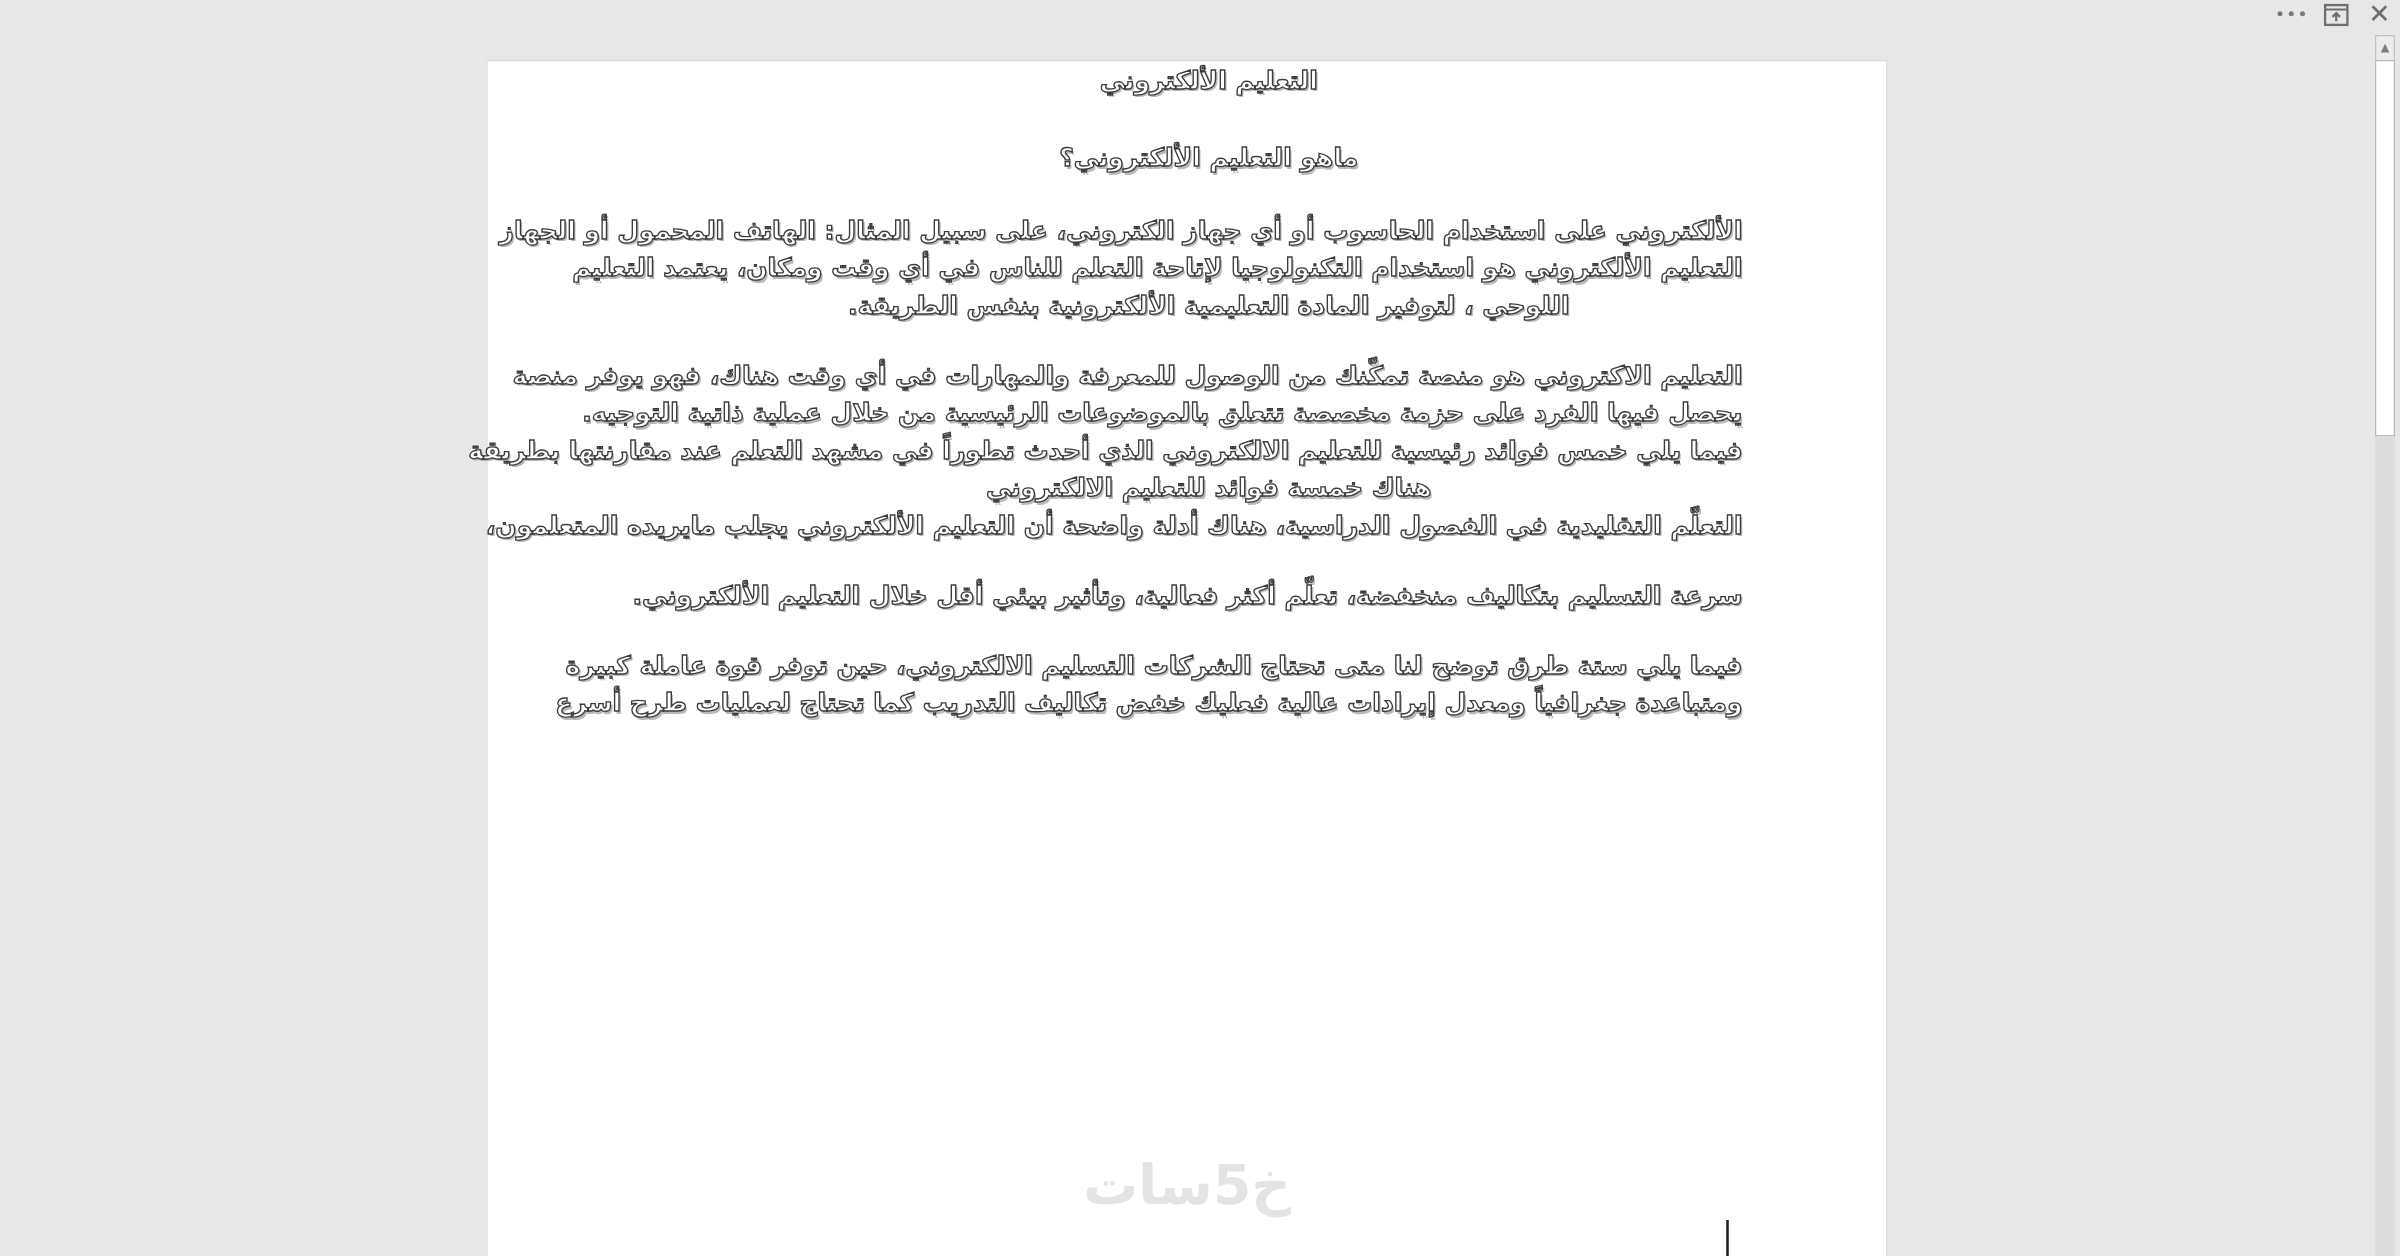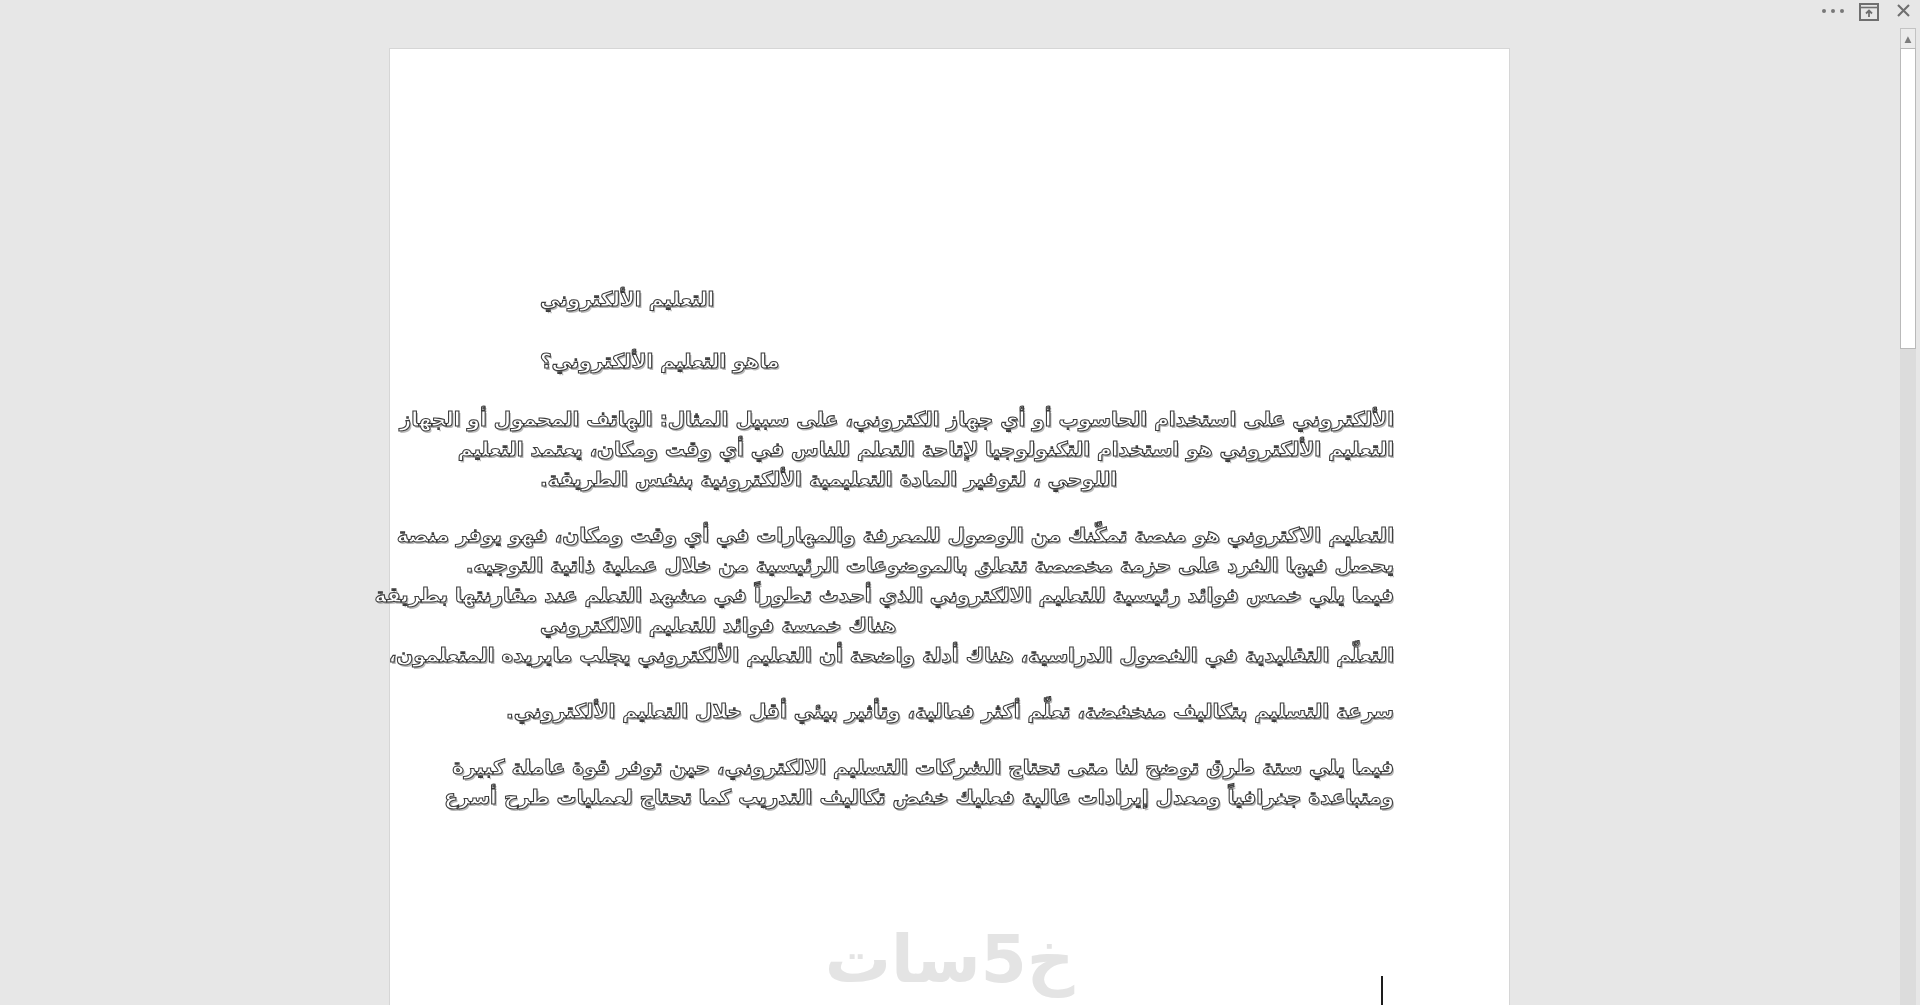--- a/index.html
+++ b/index.html
@@ -30,36 +30,34 @@
     position:absolute;top:20px;left:0;width:14px;height:299px;
     background:#ffffff;border:1px solid #b9b9b9;cursor:grab;
   }
   
   .page{
     position:absolute;left:389px;top:48px;width:1121px;height:1010px;
     background:#ffffff;border:1px solid #d6d6d6;box-sizing:border-box;
   }
   .content{
     position:absolute;top:0;right:115px;left:150px;
-    direction:rtl;text-align:left;
-    padding-top:220px;
+    direction:rtl;text-align:center;
     font-weight:bold;font-size:20px;
     color:#ffffff;
     -webkit-text-stroke:1.1px #3c3c3c;
     text-shadow:1.5px 2px 0 rgba(130,130,130,0.55);
-    margin-top:15px;
   }
   .line{line-height:30px;white-space:nowrap;}
   .para{margin:0 0 26px 0;}
   .doc-title{margin:0 0 32px 0;}
   .doc-subtitle{margin:0 0 28px 0;}
   
   .watermark{
     position:absolute;top:878px;left:50%;transform:translateX(-50%);
-    direction:rtl;font-weight:bold;font-size:66px;line-height:1;
+    direction:rtl;font-weight:bold;font-size:44px;line-height:1;
     color:#e4e4e4;-webkit-text-stroke:0;text-shadow:none;
     letter-spacing:1px;user-select:none;text-align:center;
   }
   
   .caret{
     position:absolute;left:991px;top:927px;width:2px;height:80px;
     background:#1d1d1d;
   }
   svg{display:block;}
 </style>
@@ -98,21 +96,21 @@
     <div class="line doc-title">التعليم الألكتروني</div>
     <div class="line doc-subtitle">ماهو التعليم الألكتروني؟</div>
 
     <div class="para">
       <div class="line">الألكتروني على استخدام الحاسوب أو أي جهاز الكتروني، على سبيل المثال: الهاتف المحمول أو الجهاز</div>
       <div class="line">التعليم الألكتروني هو استخدام التكنولوجيا لإتاحة التعلم للناس  في أي وقت ومكان، يعتمد التعليم</div>
       <div class="line">اللوحي ، لتوفير المادة التعليمية الألكترونية بنفس الطريقة.</div>
     </div>
 
     <div class="para">
-      <div class="line">التعليم الاكتروني هو منصة تمكّنك من الوصول للمعرفة والمهارات في أي وقت ومكان، فهو يوفر منصة</div>
+      <div class="line">التعليم الاكتروني هو منصة تمكّنك من الوصول للمعرفة والمهارات في أي وقت هناك، فهو يوفر منصة</div>
       <div class="line">يحصل فيها الفرد على حزمة مخصصة تتعلق بالموضوعات الرئيسية من خلال عملية ذاتية التوجيه.</div>
       <div class="line">فيما يلي خمس فوائد رئيسية للتعليم الالكتروني الذي أحدث تطوراً في مشهد التعلم عند مقارنتها بطريقة</div>
       <div class="line">هناك خمسة فوائد للتعليم الالكتروني</div>
       <div class="line">التعلّم التقليدية في الفصول الدراسية، هناك أدلة واضحة أن التعليم الألكتروني يجلب مايريده المتعلمون،</div>
     </div>
 
     <div class="para">
       <div class="line">سرعة التسليم بتكاليف منخفضة، تعلّم أكثر فعالية، وتأثير بيئي أقل خلال التعليم الألكتروني.</div>
     </div>
 

